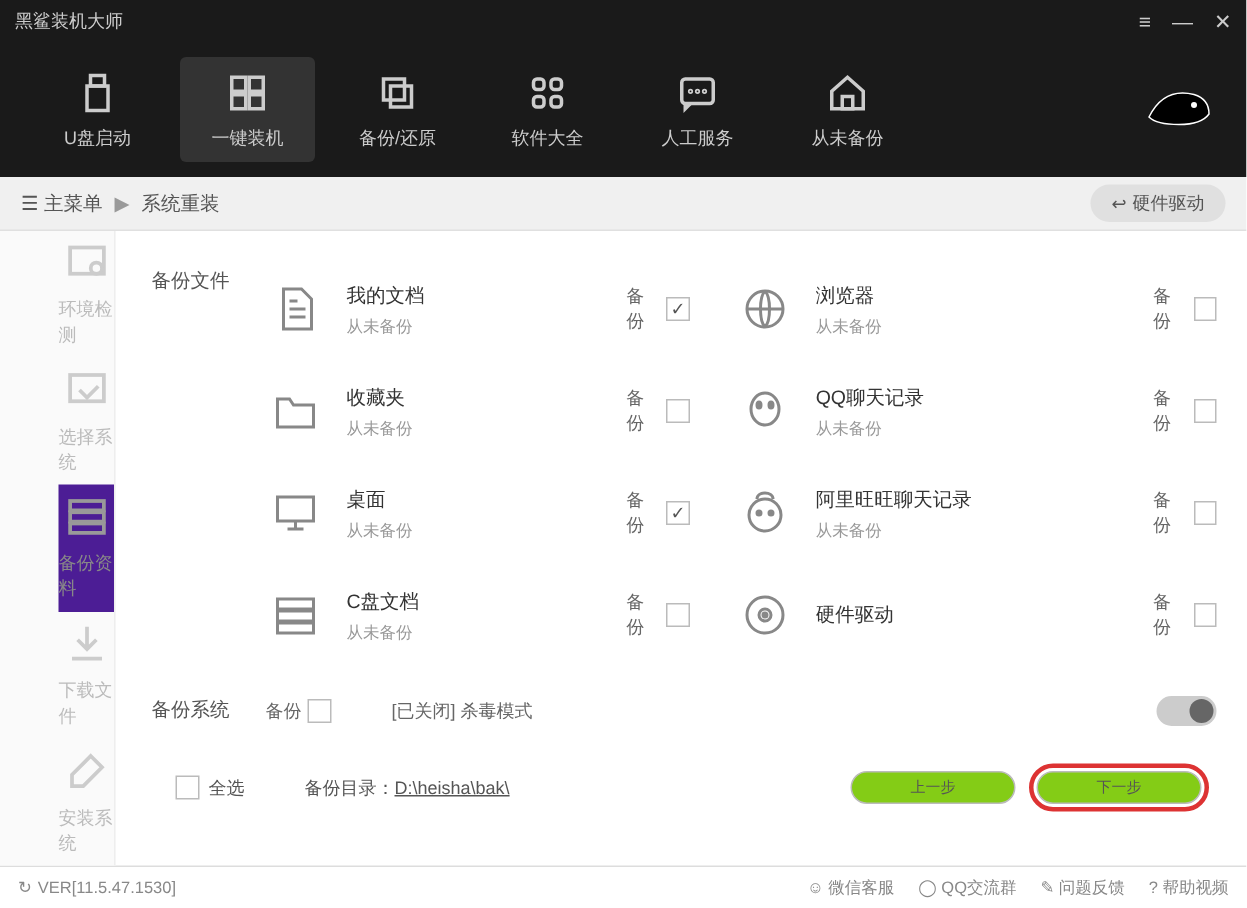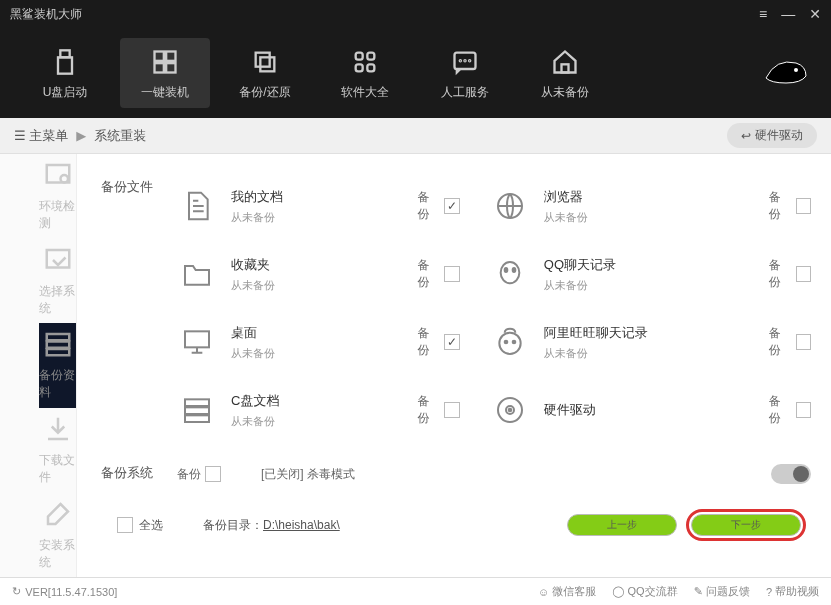--- a/index.html
+++ b/index.html
@@ -25,21 +25,21 @@
 .breadcrumb { height: 36px; background: #f0f0f0; display: flex; align-items: center; padding: 0 14px; font-size: 13px; color: #555; border-bottom: 1px solid #e0e0e0; }
 .breadcrumb .sep { margin: 0 8px; color: #999; }
 .breadcrumb .back-btn { margin-left: auto; background: #e0e0e0; border-radius: 14px; padding: 4px 14px; display: flex; align-items: center; gap: 4px; cursor: pointer; font-size: 12px; }
 
 
 .main { display: flex; height: 423px; }
 
 
 .steps { width: 110px; background: #fafafa; border-right: 1px solid #eee; display: flex; flex-direction: column; padding-left: 39px; }
 .step { flex: 1; display: flex; flex-direction: column; align-items: center; justify-content: center; gap: 8px; color: #bbb; font-size: 12px; cursor: pointer; }
-.step.active { background: #0f172a; color: #888; }
+.step.active { background: #4c1d95; color: #888; }
 .step svg { stroke: #ccc; fill: none; stroke-width: 2; }
 .step.active svg { stroke: #999; }
 
 
 .content { flex: 1; padding: 18px 20px 0 20px; position: relative; }
 .section-label { font-size: 13px; color: #555; position: absolute; }
 .lbl-files { top: 24px; left: 24px; }
 .lbl-sys { top: 310px; left: 24px; }
 
 .grid { margin-left: 80px; }

